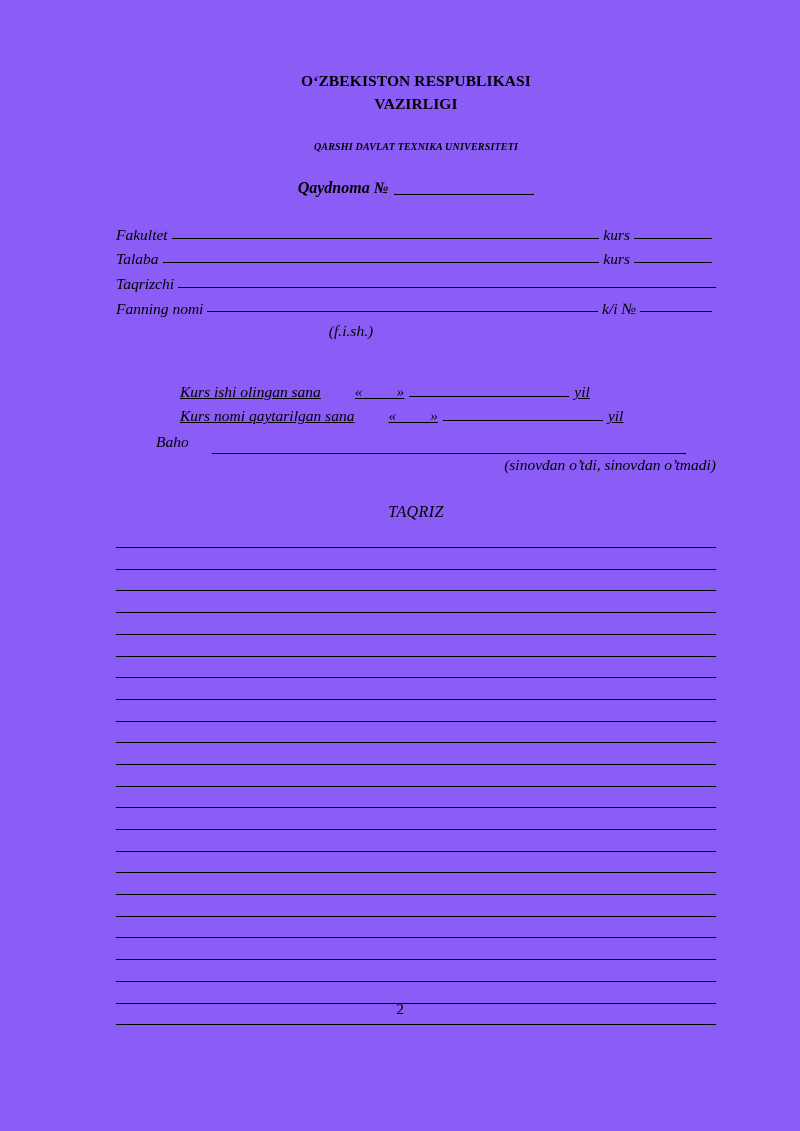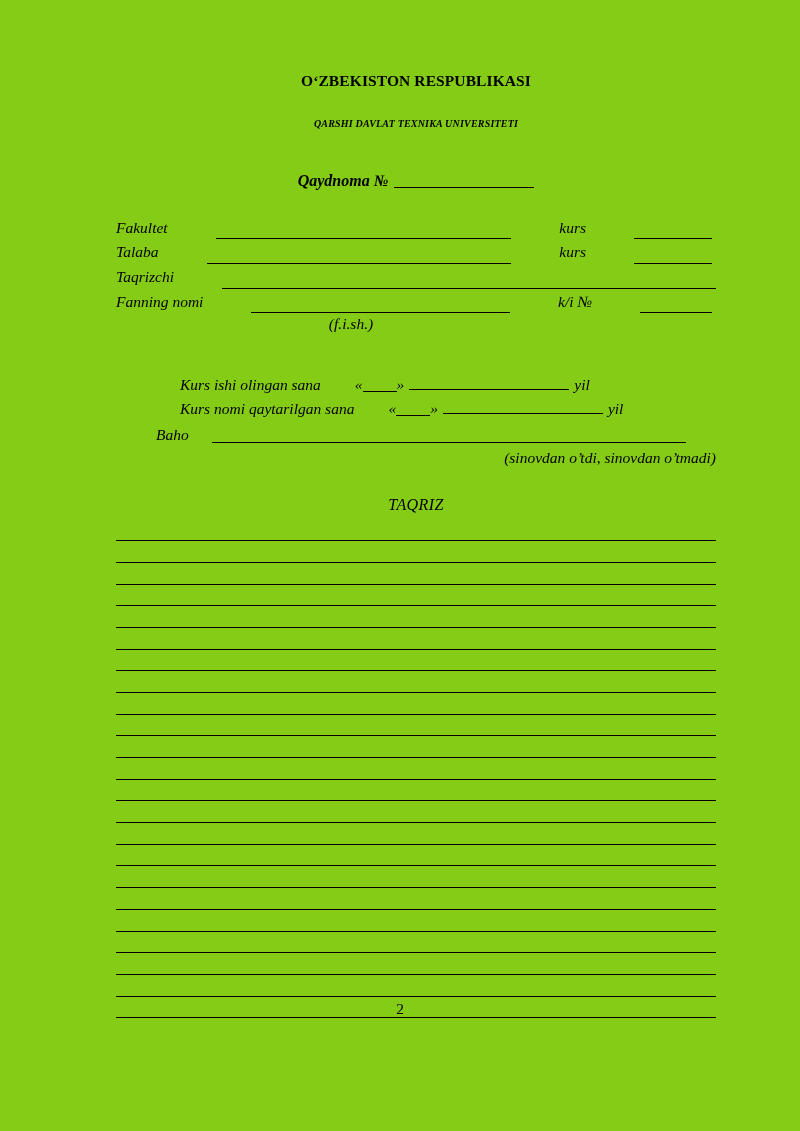--- a/index.html
+++ b/index.html
@@ -14,21 +14,21 @@
     color: #000000;
     position: relative;
     overflow: hidden;
   }
   .page {
     position: absolute;
     top: 0;
     left: 0;
     width: 800px;
     height: 1131px;
-    background: #84cc16;
+    background: #8b5cf6;
     box-sizing: border-box;
   }
   .content {
     position: absolute;
     left: 116px;
     top: 70px;
     width: 600px;
   }
 
   
@@ -48,44 +48,43 @@
     font-size: 10px;
     margin-top: 25px;
     letter-spacing: 0.2px;
   }
 
   .doc-title {
     text-align: center;
     font-weight: bold;
     font-style: italic;
     font-size: 16px;
-    margin-top: 43px;
+    margin-top: 27px;
   }
   .doc-title .rule {
     display: inline-block;
     width: 140px;
     border-bottom: 1.4px solid #000;
     height: 0.9em;
     vertical-align: -2px;
     margin-left: 6px;
   }
 
   
   .fields {
     margin-top: 26px;
     font-style: italic;
     font-size: 15.5px;
   }
   .frow {
     display: flex;
-    align-items: flex-end;
+    align-items: flex-start;
     white-space: nowrap;
     margin-bottom: 1px;
     line-height: 1.52;
-    gap: 44px;
   }
   .flabel { flex: 0 0 auto; }
   .fline {
     flex: 1 1 auto;
     border-bottom: 1.2px solid #000;
     height: 0.95em;
     margin: 0 4px;
     min-width: 10px;
   }
   .fline.fixed-kurs { flex: 0 0 78px; }
@@ -104,20 +103,21 @@
     margin-top: 40px;
     font-style: italic;
     font-size: 15.5px;
   }
   .drow {
     display: flex;
     align-items: baseline;
     white-space: nowrap;
     line-height: 1.55;
     padding-left: 64px;
+    text-decoration: underline;
   }
   .drow .dlabel { flex: 0 0 auto; }
   .drow .quote-blank {
     margin-left: 34px;
     flex: 0 0 auto;
   }
   .drow .quote-blank .mini {
     display: inline-block;
     width: 34px;
     border-bottom: 1.2px solid #000;
@@ -128,21 +128,21 @@
     flex: 0 0 160px;
     border-bottom: 1.2px solid #000;
     height: 0.95em;
     margin: 0 5px;
   }
   .drow .yil { flex: 0 0 auto; }
 
   .drow2 .dlabel { }
   .baho-row {
     display: flex;
-    align-items: center;
+    align-items: flex-end;
     white-space: nowrap;
     padding-left: 40px;
     margin-top: 2px;
     line-height: 1.55;
     gap: 18px;
   }
   .baho-row .bline {
     flex: 1 1 auto;
     border-bottom: 1.2px solid #000;
     height: 0.95em;
@@ -186,20 +186,21 @@
   }
 </style>
 </head>
 <body>
 
 <div class="page">
   <div class="content">
 
     <div class="ministry">
       <div>O‘ZBEKISTON RESPUBLIKASI</div>
+      <div>VAZIRLIGI</div>
     </div>
 
     <div class="university">QARSHI DAVLAT TEXNIKA UNIVERSITETI</div>
 
     <div class="doc-title">
       <span>Qaydnoma №</span><span class="rule"></span>
     </div>
 
     <div class="fields">
 

